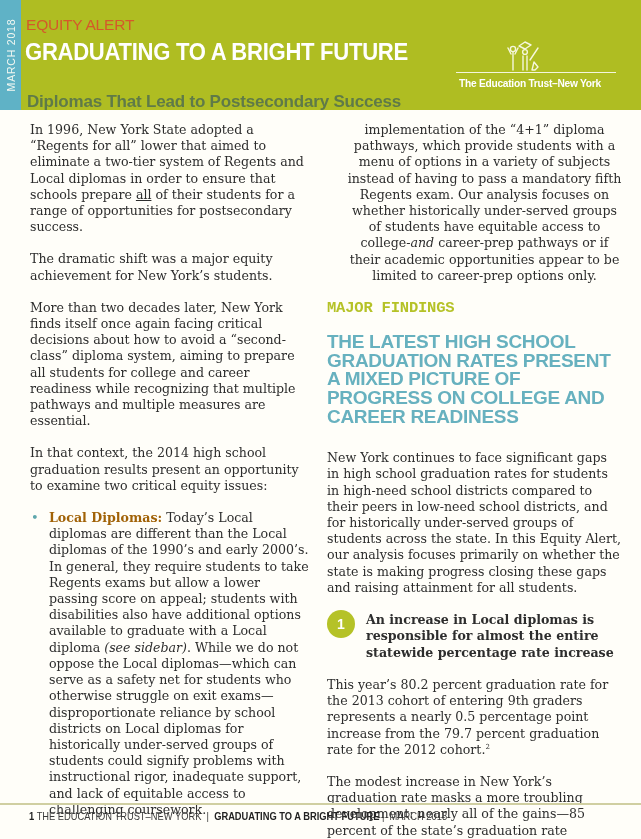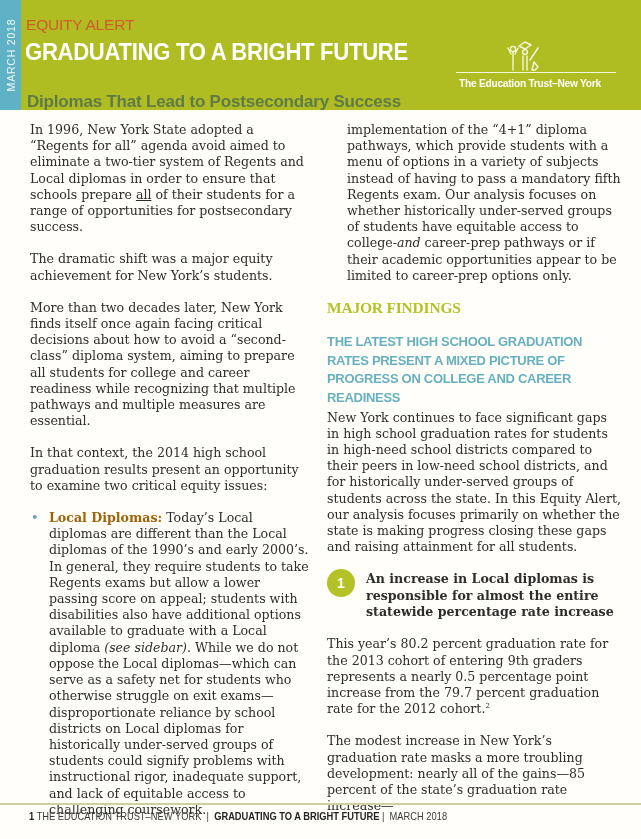--- a/index.html
+++ b/index.html
@@ -23,25 +23,25 @@
     font-size: 11.6px; color: #ffffff; letter-spacing: -0.3px; transform: scaleX(0.88); transform-origin: left; white-space: nowrap; }
 
   .col { position: absolute; top: 122px; font-size: 12.6px; line-height: 16.2px; }
   .col-left { left: 30px; width: 282px; }
   .col-right { left: 327px; width: 295px; }
   .col p { margin-bottom: 16px; }
   .u { text-decoration: underline; }
   .teal { color: #a16207; font-weight: bold; }
   .bullet { position: relative; padding-left: 19px; margin-bottom: 16px; }
   .bullet::before { content: "•"; position: absolute; left: 1px; top: 0; color: #5ea7ad; font-size: 13px; }
-  .right-indent { padding-left: 20px; }
-  .major { font-family: Liberation Serif, serif; font-weight: bold; color: #b5c227; font-size: 15.5px;
+  .right-indent { padding-left: 20px; text-align: center; }
+  .major { font-family: Liberation Mono, monospace; font-weight: bold; color: #b5c227; font-size: 15.5px;
     margin-top: 12px; margin-bottom: 17px; letter-spacing: -0.2px; }
-  .subhead { font-family: "Liberation Sans", sans-serif; font-weight: bold; color: #67b1bf; font-size: 13px;
-    line-height: 18.6px; margin-bottom: 2px; letter-spacing: -0.3px; }
+  .subhead { font-family: "Liberation Sans", sans-serif; font-weight: bold; color: #67b1bf; font-size: 19px;
+    line-height: 18.6px; margin-bottom: 24px; letter-spacing: -0.3px; }
   .finding { position: relative; padding-left: 39px; margin-bottom: 16px; font-weight: bold; line-height: 16.3px; }
   .finding-num { position: absolute; left: 0; top: -2px; width: 28px; height: 28px; border-radius: 50%; background: #b5c227;
     color: #fff; font-family: "Liberation Sans", sans-serif; font-size: 14px; font-weight: bold; text-align: center; line-height: 28px; }
   sup { font-size: 7px; line-height: 0; vertical-align: super; }
 
   .footer-rule { position: absolute; left: 0; top: 803px; width: 641px; height: 2px; background: #d0cfa2; }
   .footer { position: absolute; left: 29px; top: 810px; font-family: "Liberation Sans", sans-serif; font-size: 10.6px;
     color: #3a3a3a; white-space: nowrap; transform: scaleX(0.88); transform-origin: left; }
   .footer b { color: #222; }
 </style>
@@ -63,21 +63,21 @@
       <circle cx="21" cy="12" r="2.4"></circle>
       <path d="M19 16 L19 30 M23 16 L23 30"></path>
       <path d="M26 20 L30 14 L34 8 M28 30 L30 22 L34 27 L31 30 Z"></path>
     </svg>
     <div class="logo-rule"></div>
     <div class="logo-text">The Education Trust–New York</div>
   </div>
 </div>
 
 <div class="col col-left">
-  <p><span>In 1996, New York State adopted a “Regents for all” agenda avoid aimed to eliminate a two-tier system of Regents and Local diplomas in order to ensure that schools prepare </span><span class="u">all</span><span> of their students for a range of opportunities for postsecondary success.</span></p>
+  <p><span>In 1996, New York State adopted a “Regents for all” lower that aimed to eliminate a two-tier system of Regents and Local diplomas in order to ensure that schools prepare </span><span class="u">all</span><span> of their students for a range of opportunities for postsecondary success.</span></p>
   <p>The dramatic shift was a major equity achievement for New York’s students.</p>
   <p>More than two decades later, New York finds itself once again facing critical decisions about how to avoid a “second-class” diploma system, aiming to prepare all students for college and career readiness while recognizing that multiple pathways and multiple measures are essential.</p>
   <p>In that context, the 2014 high school graduation results present an opportunity to examine two critical equity issues:</p>
   <div class="bullet"><span class="teal">Local Diplomas:</span><span> Today’s Local diplomas are different than the Local diplomas of the 1990’s and early 2000’s. In general, they require students to take Regents exams but allow a lower passing score on appeal; students with disabilities also have additional options available to graduate with a Local diploma </span><i>(see sidebar)</i><span>. While we do not oppose the Local diplomas—which can serve as a safety net for students who otherwise struggle on exit exams—disproportionate reliance by school districts on Local diplomas for historically under-served groups of students could signify problems with instructional rigor, inadequate support, and lack of equitable access to challenging coursework.</span></div>
 
 </div>
 
 <div class="col col-right">
   <p class="right-indent"><span>implementation of the “4+1” diploma pathways, which provide students with a menu of options in a variety of subjects instead of having to pass a mandatory fifth Regents exam. Our analysis focuses on whether historically under-served groups of students have equitable access to college-</span><i>and</i><span> career-prep pathways or if their academic opportunities appear to be limited to career-prep options only.</span></p>
   <div class="major">MAJOR FINDINGS</div>

